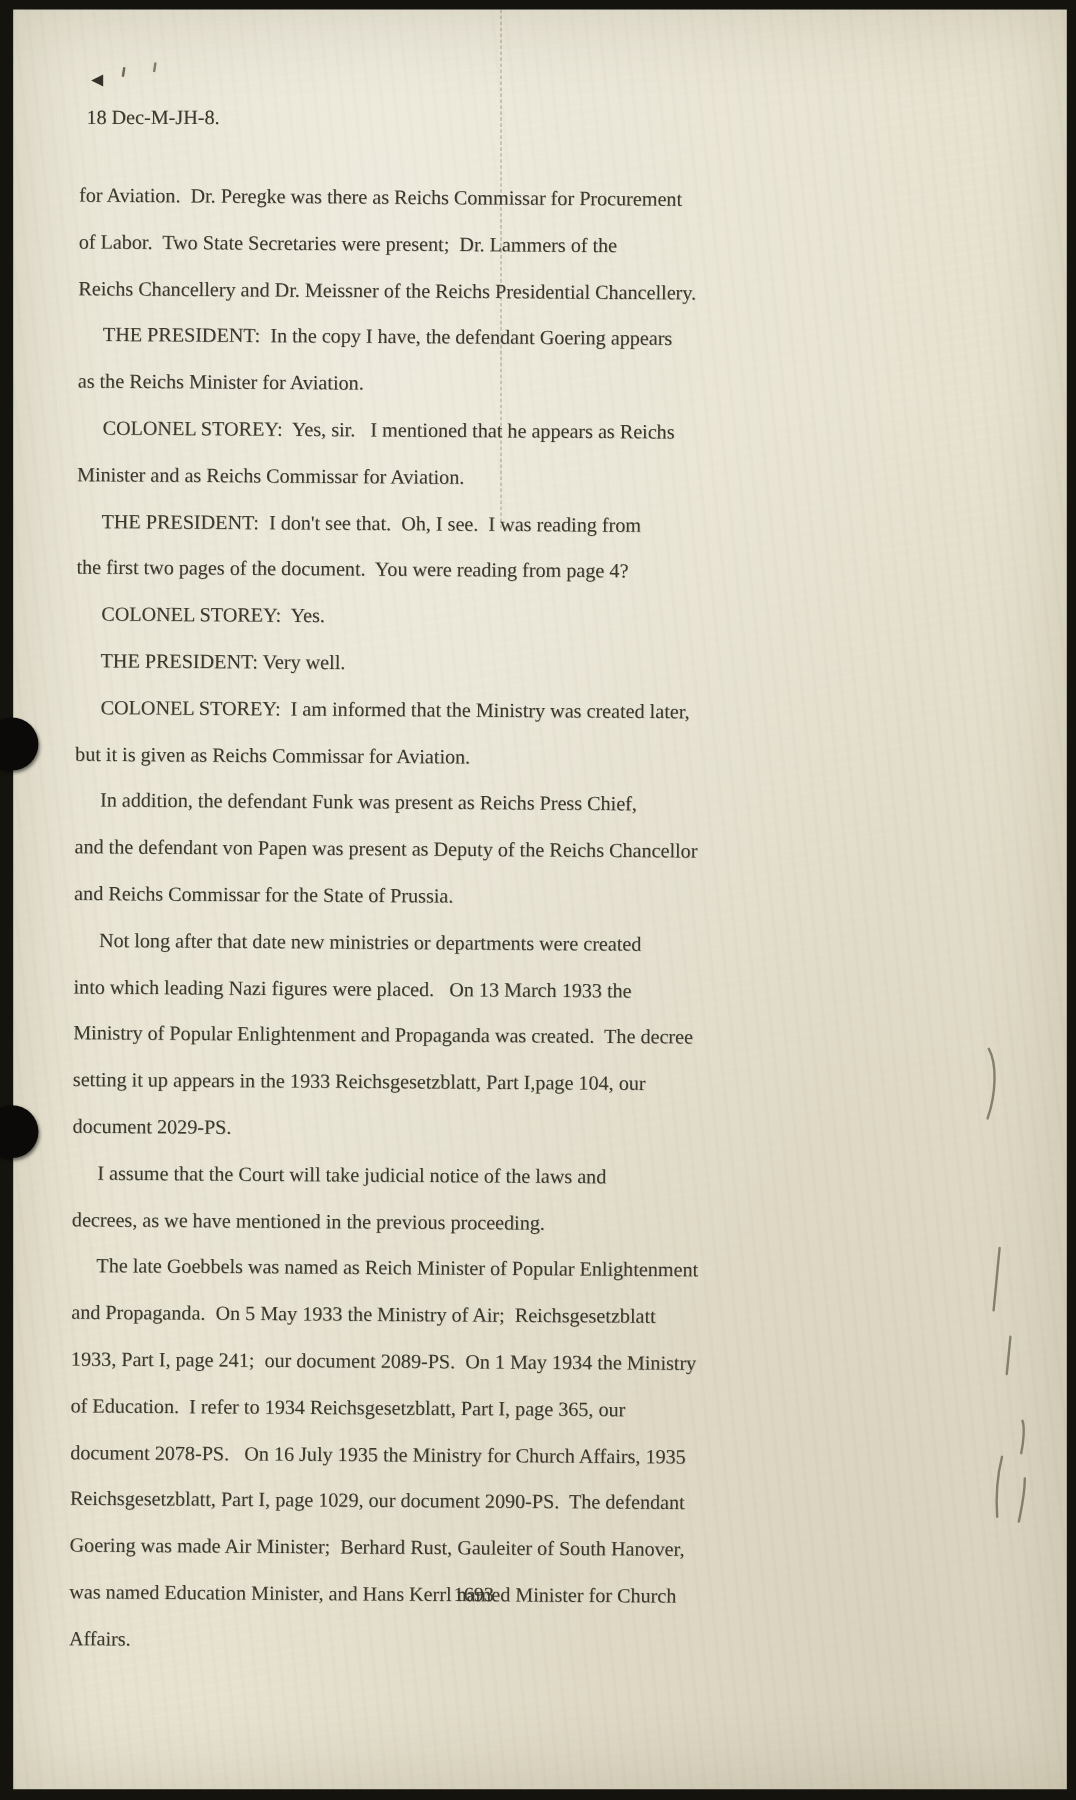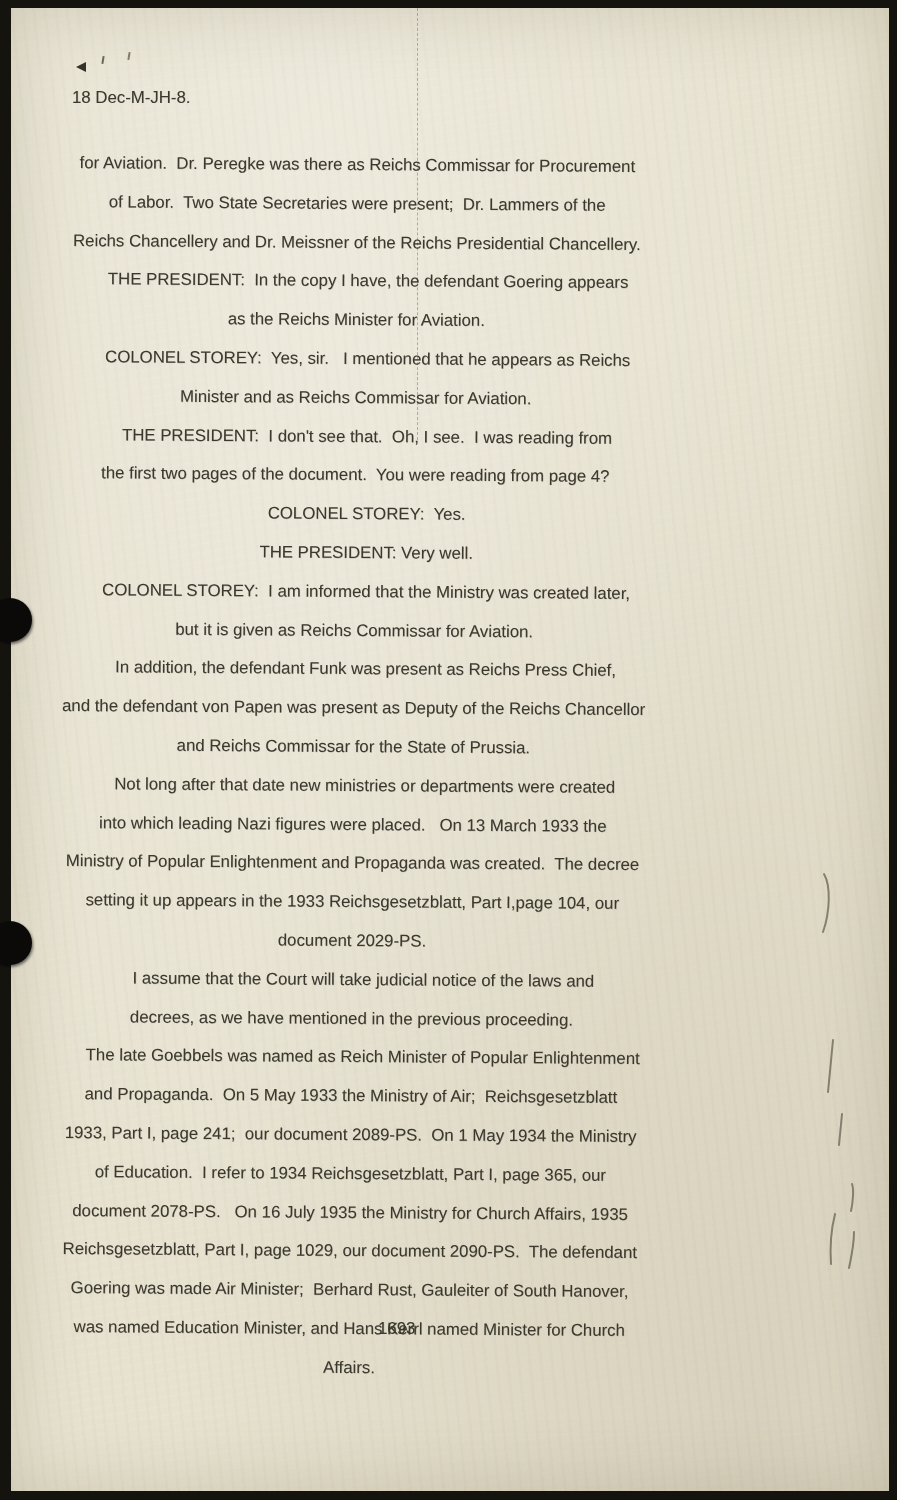--- a/index.html
+++ b/index.html
@@ -1,20 +1,19 @@
 <!DOCTYPE html>
 <html><head>
 <meta charset="utf-8">
 <style>
   html,body{margin:0;padding:0;background:#15130e;}
   .scan{
     position:relative;width:897px;height:1500px;overflow:hidden;
     background:#15130e;
-    font-family:Liberation Sans, sans-serif;
-    text-align:center;
+    font-family:Liberation Serif, serif;
   }
   .paper{
     position:absolute;left:11px;top:8px;width:878px;height:1483px;
     background-color:#e7e2d0;
     background-image:
       radial-gradient(ellipse at 35% 15%, rgba(255,255,255,0.28), transparent 60%),
       radial-gradient(ellipse at 85% 95%, rgba(120,105,75,0.14), transparent 55%),
       repeating-linear-gradient(84deg, rgba(130,120,92,0.03) 0 3px, transparent 3px 11px),
       repeating-linear-gradient(171deg, rgba(255,255,255,0.035) 0 2px, transparent 2px 9px);
     box-shadow: inset 0 0 70px rgba(110,98,70,.22);

